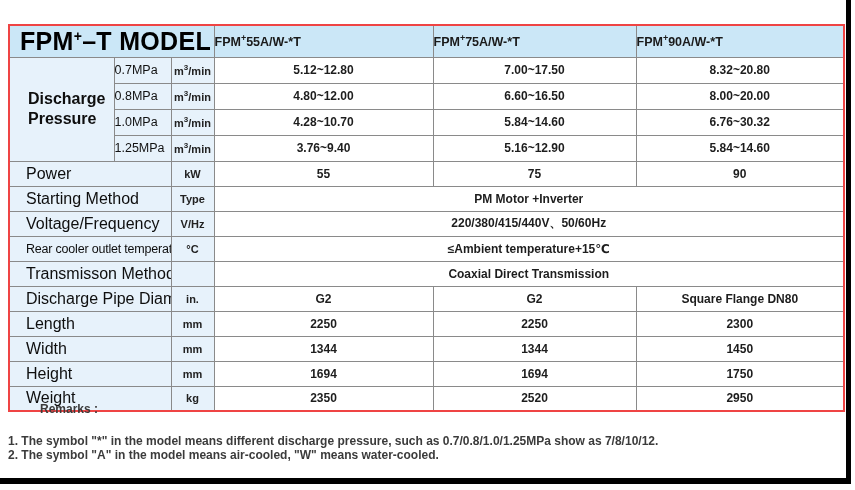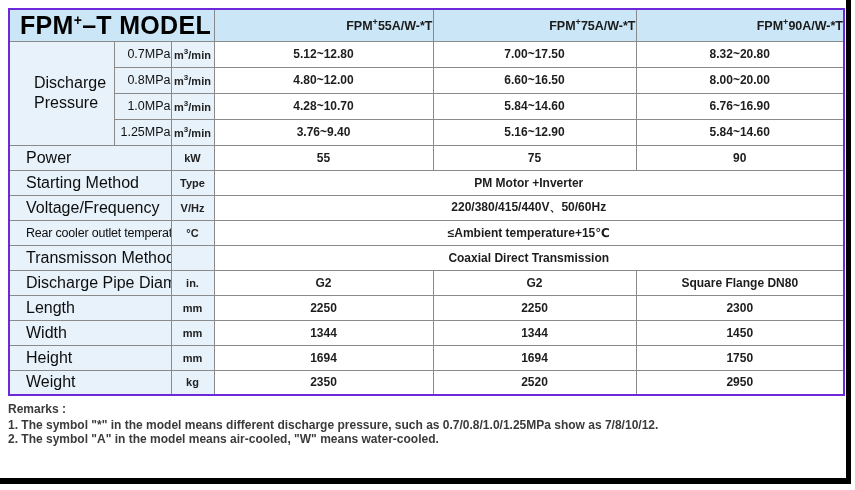--- a/index.html
+++ b/index.html
@@ -6,64 +6,65 @@
   html, body {
     width: 855px; height: 490px;
     background: #ffffff;
     font-family: "Liberation Sans", "DejaVu Sans", sans-serif;
     overflow: hidden;
   }
   .page { position: relative; width: 855px; height: 490px; background:#ffffff; }
 
   
   table.spec-table {
-    position: absolute; left: 8px; top: 8px;
+    position: absolute; left: 8px; top: 24px;
     width: 835px;
     border-collapse: collapse;
     table-layout: fixed;
-    border: 2px solid #6d28d9;
+    border: 2px solid #ef4444;
   }
   .spec-table th, .spec-table td {
     border: 1px solid #8a8a8a;
     overflow: hidden;
     white-space: nowrap;
   }
   
   tr.header-row { height: 32px; }
   th.title-cell {
     background: #cbe7f7;
     text-align: left;
     padding-left: 10px;
     font-size: 25px; font-weight: 700; color: #000;
     letter-spacing: 0.3px;
   }
   th.title-cell sup { font-size: 14px; }
   th.model-cell {
     background: #cbe7f7;
-    text-align: right;
+    text-align: left;
     font-size: 12.5px; font-weight: 700; color: #1a1a1a;
   }
   th.model-cell sup { font-size: 9px; }
 
   
   td.label-cell {
     background: #e7f2fb;
     text-align: left;
     padding-left: 16px;
     font-size: 16px; font-weight: 400; color: #0e0e0e;
   }
   td.label-cell.discharge-label {
-    padding-left: 24px;
+    padding-left: 18px;
     white-space: normal;
     line-height: 1.25;
+    font-weight: bold;
   }
   td.label-cell.small { font-size: 12.5px; letter-spacing: -0.2px; }
   td.sub-cell {
     background: #e7f2fb;
-    text-align: right;
+    text-align: left;
     font-size: 12.5px; font-weight: 400; color: #111;
   }
   td.unit-cell {
     background: #e7f2fb;
     text-align: center;
     font-size: 11px; font-weight: 700; color: #222;
   }
   td.unit-cell sup { font-size: 8px; }
 
   
@@ -74,21 +75,21 @@
   }
   tr.discharge-row { height: 26px; }
   tr.spec-row { height: 25px; }
 
   
   .remarks {
     position: absolute; left: 8px; top: 402px;
     color: #3b3b3b; font-weight: 700; font-size: 12px;
     line-height: 14.5px;
   }
-  .remarks .remarks-heading { margin-bottom: 1px; }
+  .remarks .remarks-heading { margin-bottom: 17px; padding-left: 32px; }
 
   
   .frame-right {
     position: absolute; left: 846px; top: 0;
     width: 5px; height: 484px; background: #000;
   }
   .frame-bottom {
     position: absolute; left: 0; top: 478px;
     width: 851px; height: 6px; background: #000;
   }
@@ -129,21 +130,21 @@
       <td class="unit-cell"><span>m</span><sup>3</sup><span>/min</span></td>
       <td class="val">4.80~12.00</td>
       <td class="val">6.60~16.50</td>
       <td class="val">8.00~20.00</td>
     </tr>
     <tr class="discharge-row">
       <td class="sub-cell">1.0MPa</td>
       <td class="unit-cell"><span>m</span><sup>3</sup><span>/min</span></td>
       <td class="val">4.28~10.70</td>
       <td class="val">5.84~14.60</td>
-      <td class="val">6.76~16.90</td>
+      <td class="val">6.76~30.32</td>
     </tr>
     <tr class="discharge-row">
       <td class="sub-cell">1.25MPa</td>
       <td class="unit-cell"><span>m</span><sup>3</sup><span>/min</span></td>
       <td class="val">3.76~9.40</td>
       <td class="val">5.16~12.90</td>
       <td class="val">5.84~14.60</td>
     </tr>
 
     <tr class="spec-row">

